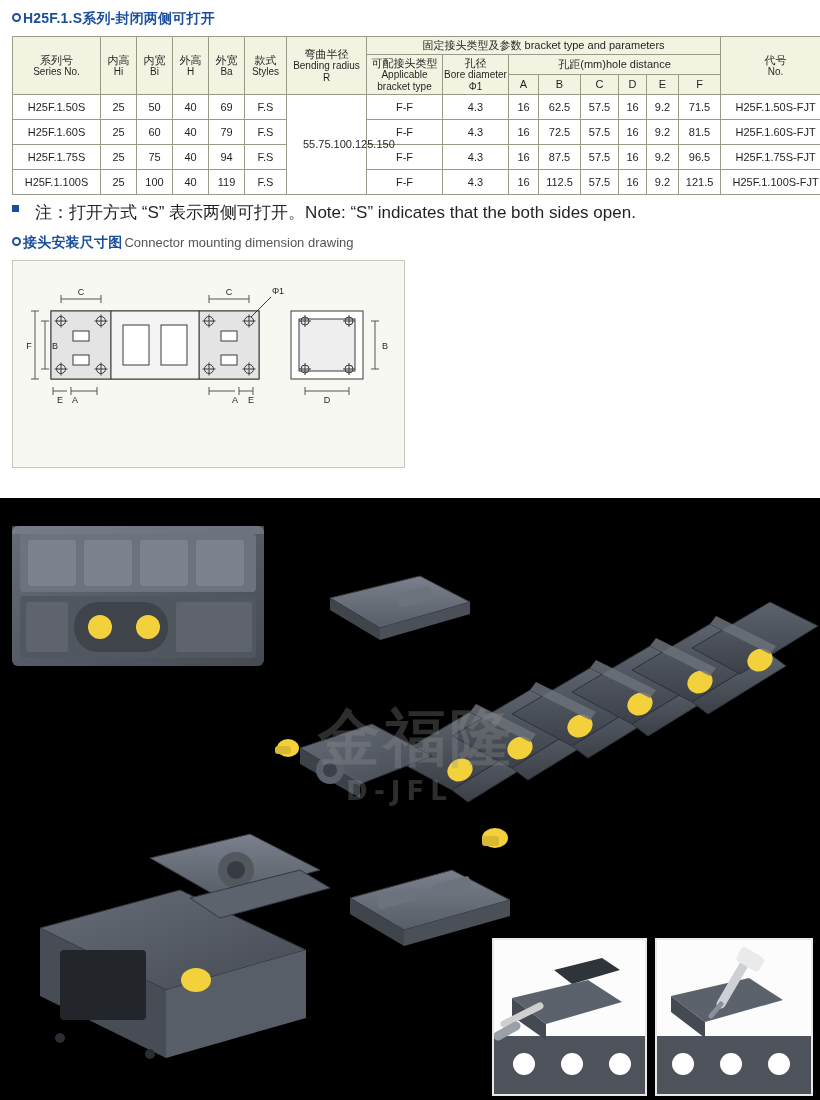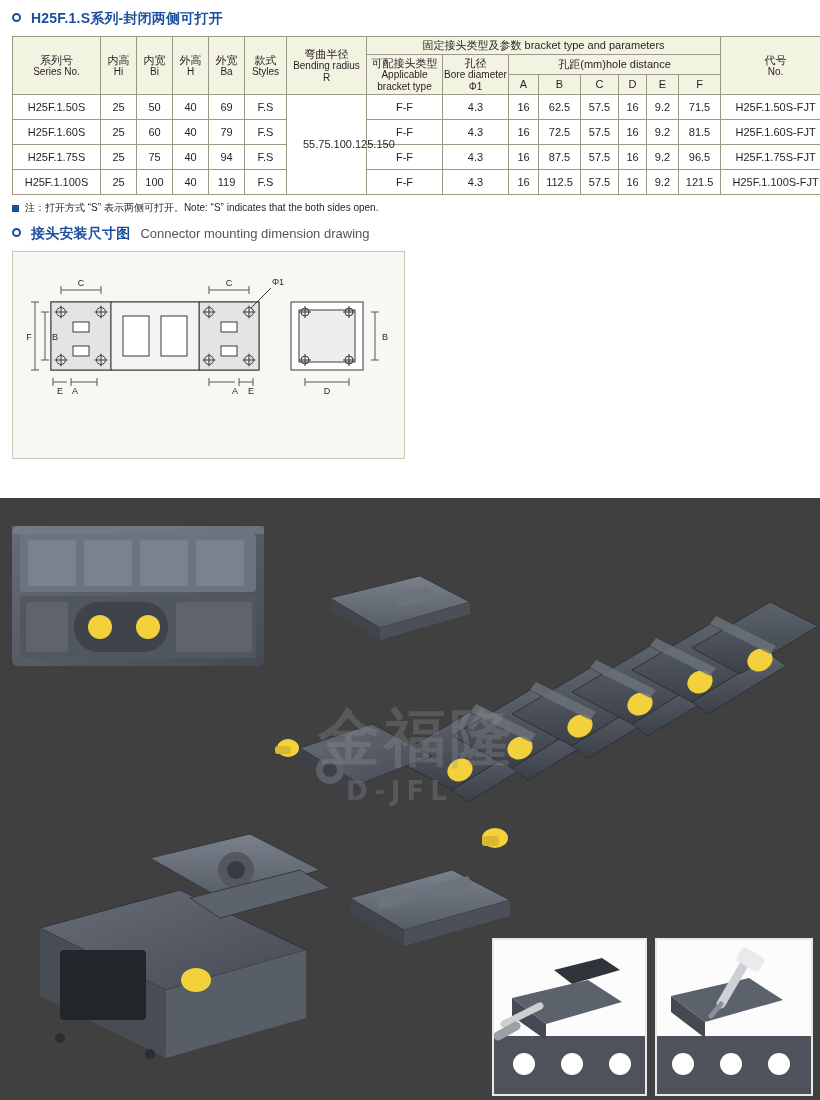--- a/index.html
+++ b/index.html
@@ -11,21 +11,21 @@
     font-family: "Liberation Sans", sans-serif;
     color: #231f20;
     position: relative;
     overflow: hidden;
   }
 
   
   .sec-head {
     display: flex;
     align-items: baseline;
-    gap: 10px;
+    gap: 2px;
     padding: 0 0 0 12px;
     margin-top: 10px;
   }
   .bullet {
     width: 9px; height: 9px;
     border-radius: 50%;
     border: 2px solid #1b4f9c;
     display: inline-block;
     position: relative;
     top: -1px;
@@ -68,23 +68,23 @@
   }
   .cn { display:block; }
   .en { display:block; font-size: 10px; }
   .hdr-group { font-weight: normal; }
   .bold-series { font-size: 11px; }
 
   
   .note {
     display: flex;
     align-items: flex-start;
-    gap: 6px;
+    gap: 16px;
     padding: 6px 0 0 12px;
-    font-size: 10px;
+    font-size: 17px;
     color: #231f20;
   }
   .note .sq {
     width: 7px; height: 7px;
     background: #1b4f9c;
     display: inline-block;
     margin-top: 4px;
     flex: 0 0 auto;
   }
 
@@ -106,21 +106,21 @@
     color: #231f20;
   }
   .draw-svg { position: absolute; top: 8px; left: 0; }
 
   
   .photo-area {
     position: absolute;
     left: 0; top: 498px;
     width: 820px;
     height: 602px;
-    background: #404040;
+    background: #000000;
     overflow: hidden;
   }
   .watermark {
     position: absolute;
     left: 318px;
     top: 198px;
     font-size: 62px;
     font-weight: bold;
     color: rgba(150,150,150,0.30);
     letter-spacing: 4px;

